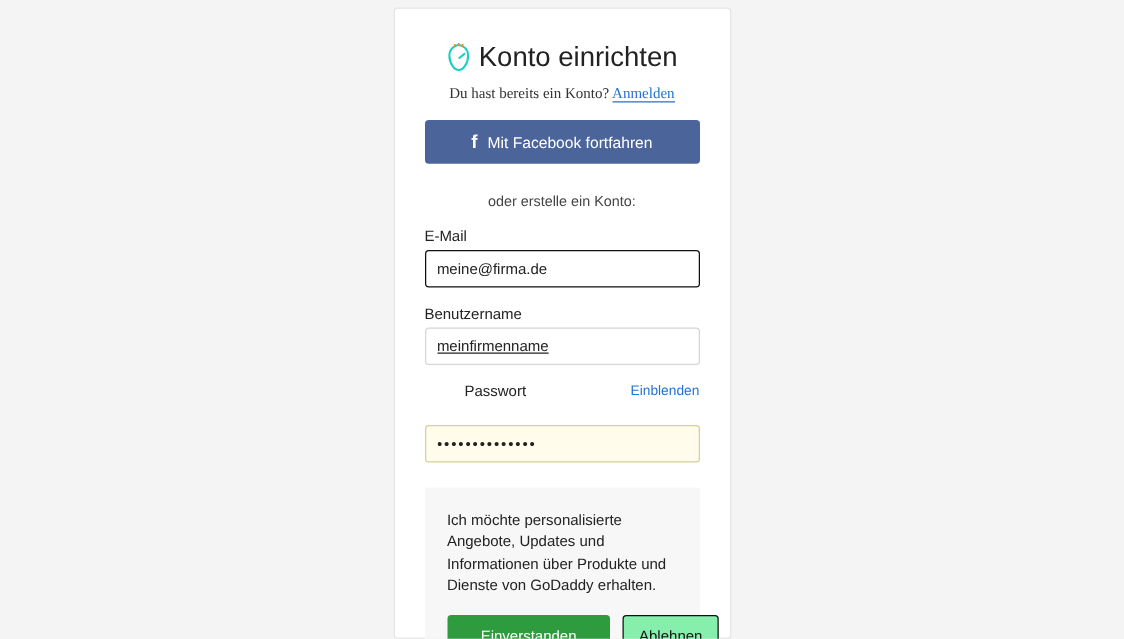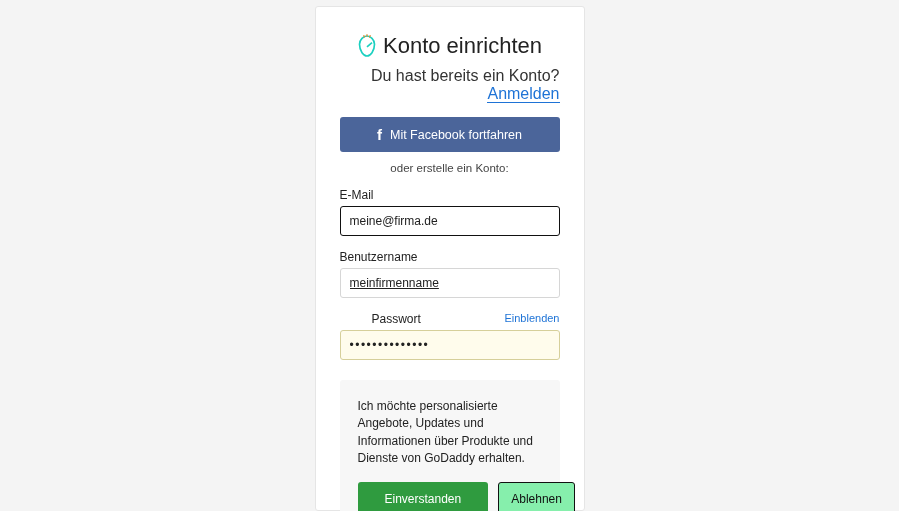--- a/index.html
+++ b/index.html
@@ -36,24 +36,25 @@
     .header h1 {
       font-size: 22px;
       font-weight: 400;
       color: #222;
     }
     .logo {
       width: 20px;
       height: 24px;
     }
     .subtext {
-      text-align: right;
-      font-size: 16px;
+      text-align: center;
+      font-size: 12px;
       color: #333;
       margin-top: 8px;
+      font-family: Liberation Serif, serif;
     }
     .subtext a {
       color: #1e73d6;
       text-decoration: none;
       border-bottom: 1px solid #1e73d6;
     }
     .fb-btn {
       width: 100%;
       background: #4b659a;
       color: #fff;
@@ -70,36 +71,36 @@
     }
     .fb-btn .fb-icon {
       font-weight: bold;
       font-size: 15px;
       font-family: Arial, sans-serif;
     }
     .divider {
       text-align: center;
       font-size: 11.5px;
       color: #444;
-      margin-top: 10px;
+      margin-top: 25px;
     }
     .field-group {
       margin-top: 14px;
     }
     .field-label {
       font-size: 12px;
       color: #222;
       margin-bottom: 4px;
       display: block;
     }
     .label-row {
       display: flex;
       justify-content: space-between;
-      align-items: flex-start;
-      margin-bottom: 4px;
+      align-items: center;
+      margin-bottom: 20px;
       padding-left: 32px;
     }
     .label-row .link-action {
       font-size: 11px;
       color: #1e73d6;
       text-decoration: none;
       cursor: pointer;
     }
     .input {
       width: 100%;

